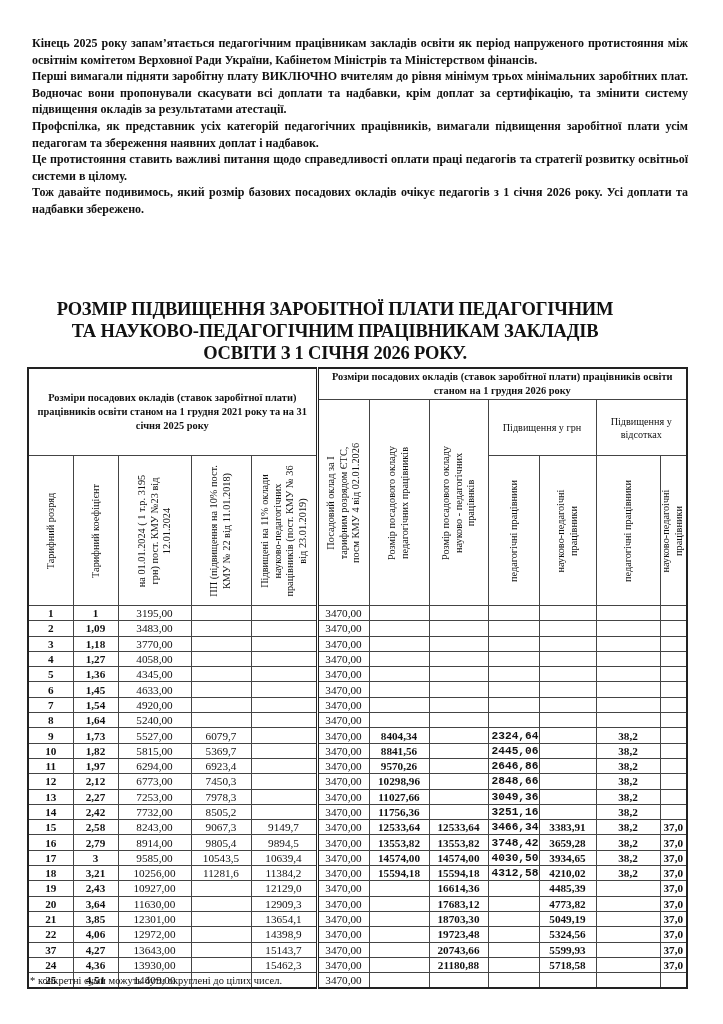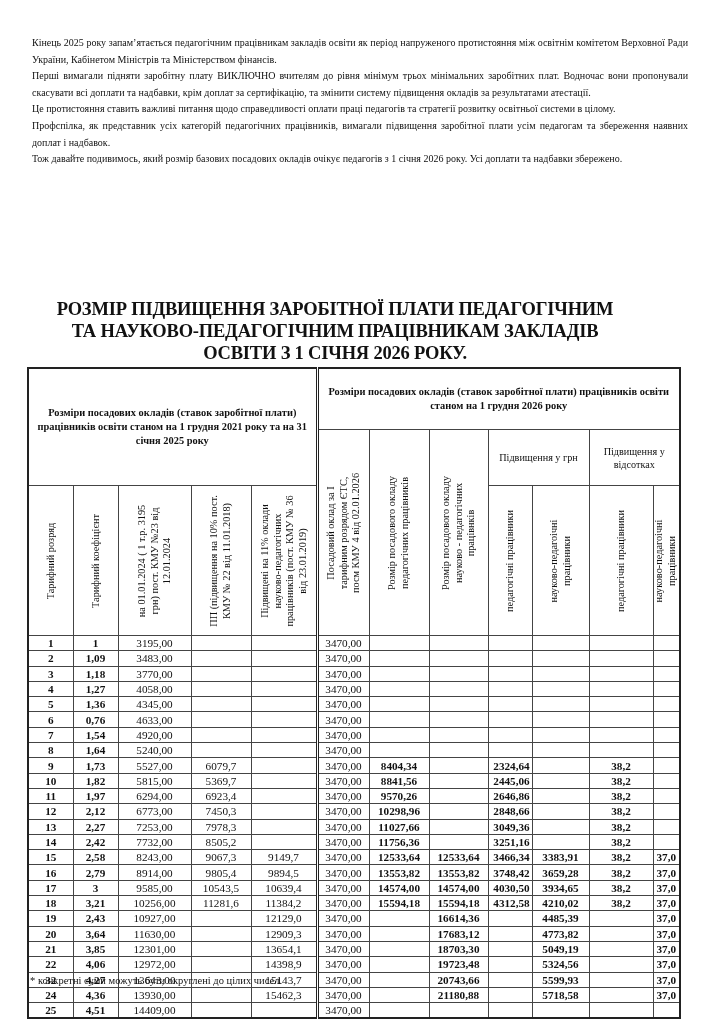--- a/index.html
+++ b/index.html
@@ -1,39 +1,39 @@
 <!DOCTYPE html>
 <html><head>
 <meta charset="utf-8">
 <style>
   html, body { margin:0; padding:0; background:#ffffff; }
   body { width:723px; height:1024px; position:relative; overflow:hidden; font-family:"Liberation Serif", serif; color:#111; }
-  .intro { position:absolute; left:32px; top:35px; width:656px; font-weight:normal; font-size:10px; line-height:16.6px; text-align:justify; }
+  .intro { position:absolute; left:32px; top:35px; width:656px; font-weight:bold; font-size:12px; line-height:16.6px; text-align:justify; }
   .intro p { margin:0; }
   .title { position:absolute; left:0; width:670px; top:298px; text-align:center; font-weight:bold; font-size:18.5px; line-height:22px; letter-spacing:-0.2px; }
   table.main { position:absolute; left:27px; top:367px; border-collapse:collapse; table-layout:fixed; border:2px solid #222; font-size:11.2px; }
   table.main td { border:1px solid #444; padding:0; text-align:center; vertical-align:middle; overflow:hidden; white-space:nowrap; }
   .sep { border-right:3px double #222 !important; }
-  .hdr-group { font-weight:bold; font-size:10.4px; line-height:14px; white-space:normal !important; padding:16px 3px !important; }
+  .hdr-group { font-weight:bold; font-size:10.4px; line-height:14px; white-space:normal !important; padding:1px 3px !important; }
   .hdr-sub { font-size:10.2px; line-height:13px; white-space:normal !important; padding:2px 2px !important; }
   .vcell { height:138px; position:relative; }
   .vtext { position:absolute; left:50%; top:50%; transform:translate(-50%,-50%) rotate(-90deg); white-space:normal; width:132px; font-size:10.3px; line-height:12.6px; text-align:center; }
   tr.row td { height:14.3px; line-height:14px; }
   .b { font-weight:bold; }
-  .l { text-align:center; padding-left:3px !important; }
+  .l { text-align:center; padding-left:3px !important;font-family:Liberation Mono, monospace; }
   .footnote { position:absolute; left:30px; top:975px; font-size:10.5px; }
 </style>
 </head>
 <body>
 
 <div class="intro">
   <p>Кінець 2025 року запам’ятається педагогічним працівникам закладів освіти як період напруженого протистояння між освітнім комітетом Верховної Ради України, Кабінетом Міністрів та Міністерством фінансів.</p>
   <p>Перші вимагали підняти заробітну плату ВИКЛЮЧНО вчителям до рівня мінімум трьох мінімальних заробітних плат. Водночас вони пропонували скасувати всі доплати та надбавки, крім доплат за сертифікацію, та змінити систему підвищення окладів за результатами атестації.</p>
+  <p>Профспілка, як представник усіх категорій педагогічних працівників, вимагали підвищення заробітної плати усім педагогам та збереження наявних доплат і надбавок.</p>
   <p>Це протистояння ставить важливі питання щодо справедливості оплати праці педагогів та стратегії розвитку освітньої системи в цілому.</p>
-  <p>Профспілка, як представник усіх категорій педагогічних працівників, вимагали підвищення заробітної плати усім педагогам та збереження наявних доплат і надбавок.</p>
   <p>Тож давайте подивимось, який розмір базових посадових окладів очікує педагогів з 1 січня 2026 року. Усі доплати та надбавки збережено.</p>
 </div>
 
 <div class="title">
   <div>РОЗМІР ПІДВИЩЕННЯ  ЗАРОБІТНОЇ ПЛАТИ ПЕДАГОГІЧНИМ</div>
   <div>ТА НАУКОВО-ПЕДАГОГІЧНИМ ПРАЦІВНИКАМ ЗАКЛАДІВ</div>
   <div>ОСВІТИ З 1 СІЧНЯ 2026 РОКУ.</div>
 </div>
 
 <table class="main">
@@ -165,21 +165,21 @@
         <td>3470,00</td>
         <td class="b"></td>
         <td class="b"></td>
         <td class="b l"></td>
         <td class="b"></td>
         <td class="b"></td>
         <td class="b"></td>
       </tr>
       <tr class="row">
         <td class="b">6</td>
-        <td class="b">0,76</td>
+        <td class="b">1,45</td>
         <td>4633,00</td>
         <td></td>
         <td class="sep"></td>
         <td>3470,00</td>
         <td class="b"></td>
         <td class="b"></td>
         <td class="b l"></td>
         <td class="b"></td>
         <td class="b"></td>
         <td class="b"></td>
@@ -402,21 +402,21 @@
         <td class="sep">14398,9</td>
         <td>3470,00</td>
         <td class="b"></td>
         <td class="b">19723,48</td>
         <td class="b l"></td>
         <td class="b">5324,56</td>
         <td class="b"></td>
         <td class="b">37,0</td>
       </tr>
       <tr class="row">
-        <td class="b">32</td>
+        <td class="b">37</td>
         <td class="b">4,27</td>
         <td>13643,00</td>
         <td></td>
         <td class="sep">15143,7</td>
         <td>3470,00</td>
         <td class="b"></td>
         <td class="b">20743,66</td>
         <td class="b l"></td>
         <td class="b">5599,93</td>
         <td class="b"></td>

